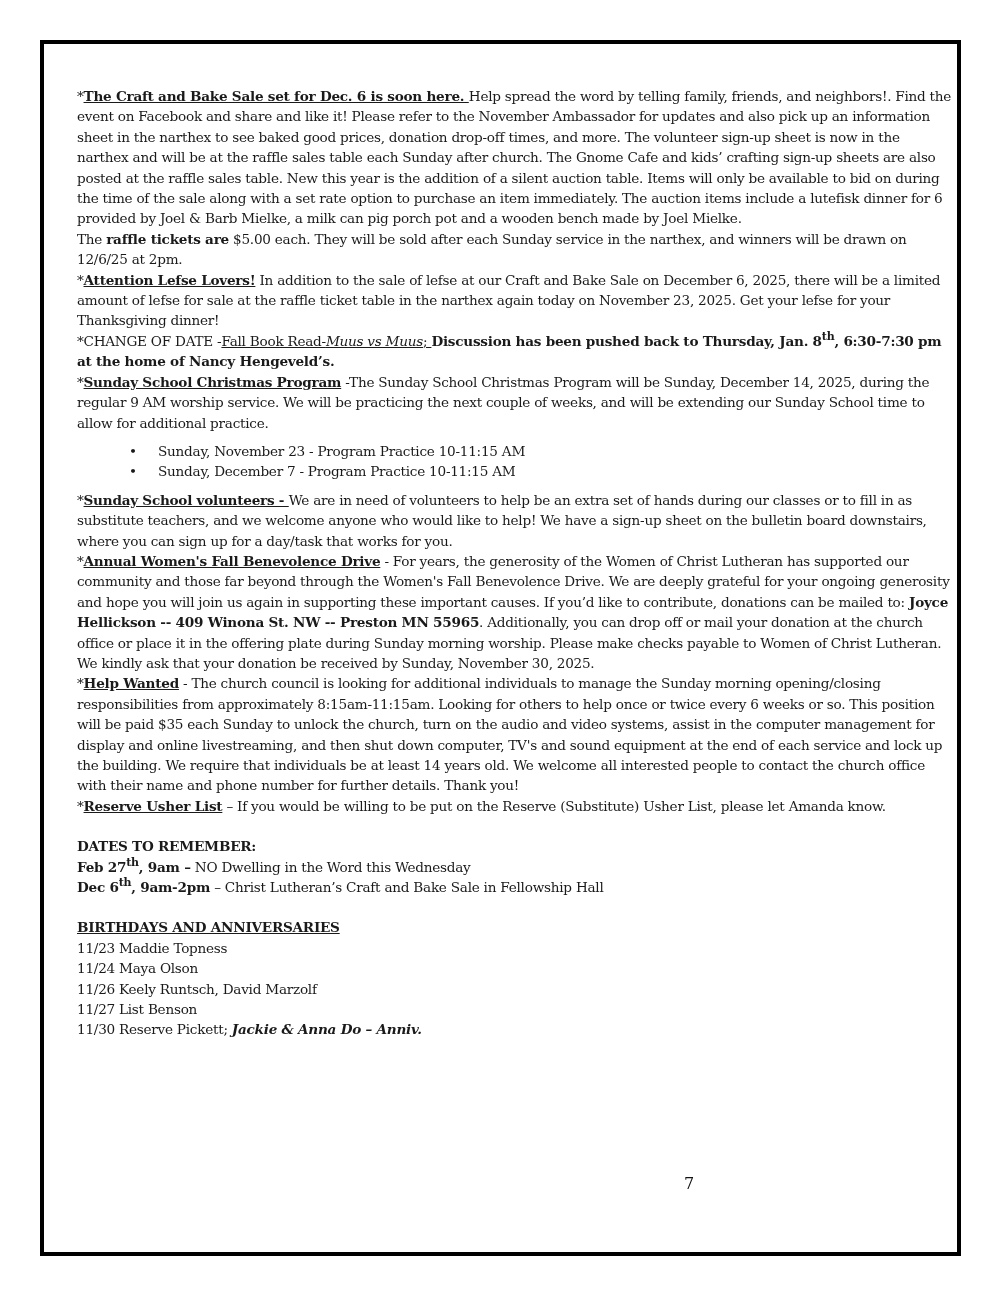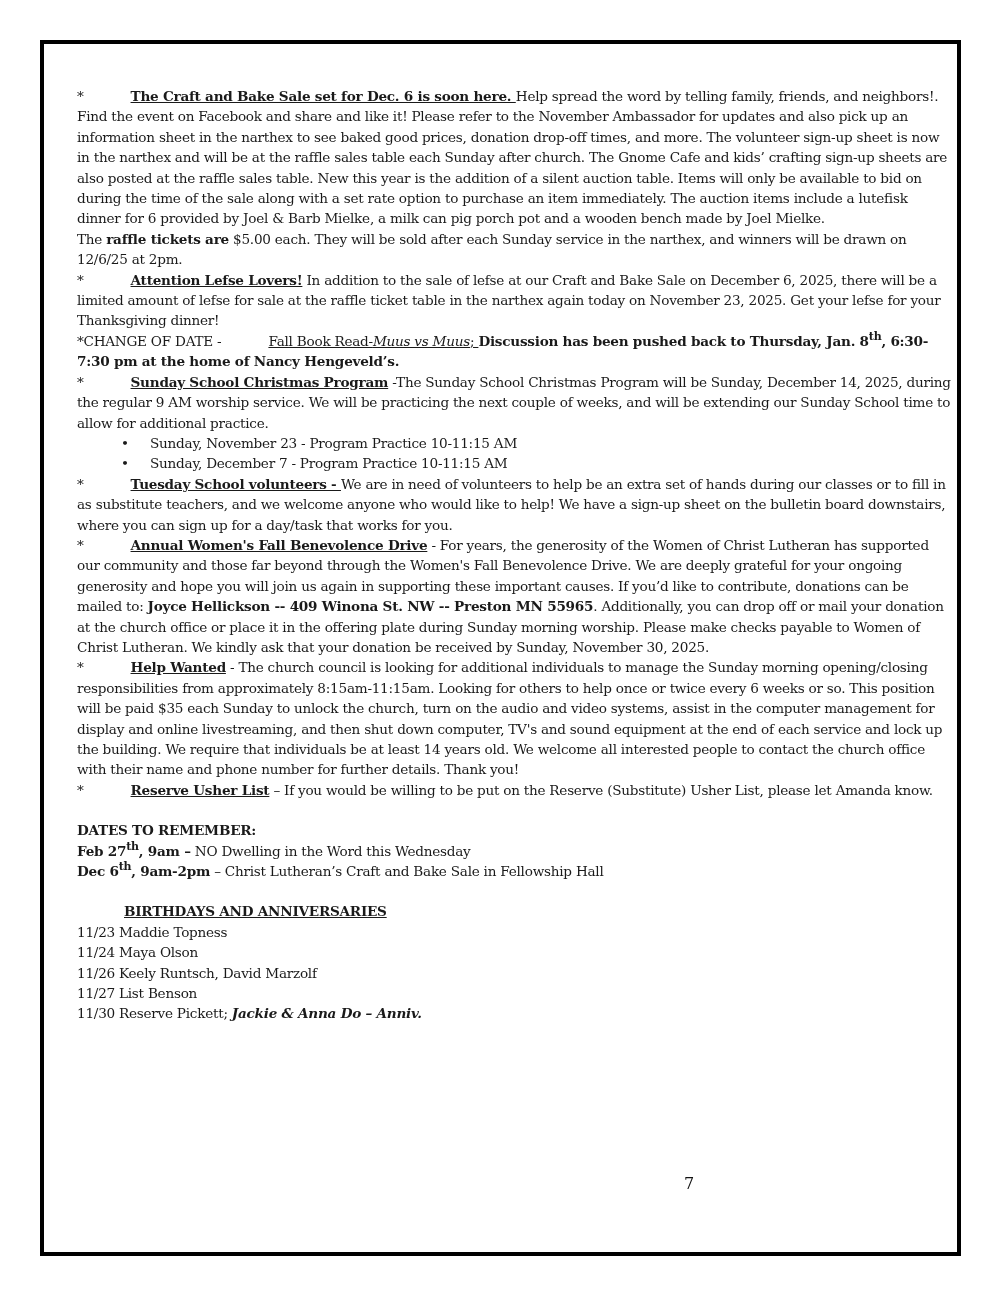--- a/index.html
+++ b/index.html
@@ -7,23 +7,23 @@
   .frame {
     position: absolute; left: 40px; top: 40px; width: 913px; height: 1208px;
     border: 4px solid #000; background: #fff;
   }
   .content {
     position: absolute; left: 33px; top: 42px; width: 876px;
     font-family: "DejaVu Serif", serif; font-size: 13.6px; line-height: 20.4px;
     color: #1a1a1a; letter-spacing: -0.25px;
   }
   p { margin: 0; }
-  .u { text-decoration: underline; margin-left: 47px; }
+  .u { text-decoration: underline; }
   b { font-weight: bold; }
-  ul { margin: 0; padding: 0; list-style: none; }
+  ul { margin: 8px; padding: 0; list-style: none; }
   ul li { position: relative; padding-left: 73px; }
   ul li::before { content: "•"; position: absolute; left: 44px; }
   .gap { height: 20px; }
   .page-num {
     position: absolute; left: 684px; top: 1174px;
     font-family: "DejaVu Serif", serif; font-size: 16px; color: #111;
   }
   sup { font-size: 11px; line-height: 0; }
 </style>
 </head>
@@ -39,21 +39,21 @@
     <p><span>*</span><b class="u">Attention Lefse Lovers!</b><span>  In addition to the sale of lefse at our Craft and Bake Sale on December 6, 2025, there will be a limited amount of lefse for sale at the raffle ticket table in the narthex again today on November 23, 2025.  Get your lefse for your Thanksgiving dinner!</span></p>
 
     <p><span>*CHANGE OF DATE -</span><span class="u"><span>Fall Book Read-</span><i>Muus vs Muus</i><span>; </span></span><b><span>Discussion has been pushed back to Thursday, Jan. 8</span><sup>th</sup><span>, 6:30-7:30 pm at the home of Nancy Hengeveld’s.</span></b></p>
 
     <p><span>*</span><b class="u">Sunday School Christmas Program</b><span> -The Sunday School Christmas Program will be Sunday, December 14, 2025, during the regular 9 AM worship service. We will be practicing the next couple of weeks, and will be extending our Sunday School time to allow for additional practice.</span></p>
     <ul>
       <li>Sunday, November 23 - Program Practice 10-11:15 AM</li>
       <li>Sunday, December 7 - Program Practice 10-11:15 AM</li>
     </ul>
 
-    <p><span>*</span><b class="u">Tuesday School volunteers - </b><span>We are in need of volunteers to help be an extra set of hands during our classes or to fill in as substitute teachers, and we welcome anyone who would like to help! We have a sign-up sheet on the bulletin board downstairs, where you can sign up for a day/task that works for you.</span></p>
+    <p><span>*</span><b class="u">Sunday School volunteers - </b><span>We are in need of volunteers to help be an extra set of hands during our classes or to fill in as substitute teachers, and we welcome anyone who would like to help! We have a sign-up sheet on the bulletin board downstairs, where you can sign up for a day/task that works for you.</span></p>
 
     <p><span>*</span><b class="u">Annual Women's Fall Benevolence Drive</b><span> - For years, the generosity of the Women of Christ Lutheran has supported our community and those far beyond through the Women's Fall Benevolence Drive. We are deeply grateful for your ongoing generosity and hope you will join us again in supporting these important causes. If you’d like to contribute, donations can be mailed to:  </span><b>Joyce Hellickson -- 409 Winona St. NW -- Preston MN 55965</b><span>. Additionally, you can drop off or mail your donation at the church office or place it in the offering plate during Sunday morning worship. Please make checks payable to Women of Christ Lutheran. We kindly ask that your donation be received by Sunday, November 30, 2025.</span></p>
 
     <p><span>*</span><b class="u">Help Wanted</b><span> - The church council is looking for additional individuals to manage the Sunday morning opening/closing responsibilities from approximately 8:15am-11:15am. Looking for others to help once or twice every 6 weeks or so. This position will be paid $35 each Sunday to unlock the church, turn on the audio and video systems, assist in the computer management for display and online livestreaming, and then shut down computer, TV's and sound equipment at the end of each service and lock up the building. We require that individuals be at least 14 years old. We welcome all interested people to contact the church office with their name and phone number for further details. Thank you!</span></p>
 
     <p><span>*</span><b class="u">Reserve Usher List</b><span> – If you would be willing to be put on the Reserve (Substitute) Usher List, please let Amanda know.</span></p>
 
     <div class="gap"></div>
 
     <p><b>DATES TO REMEMBER:</b></p>

